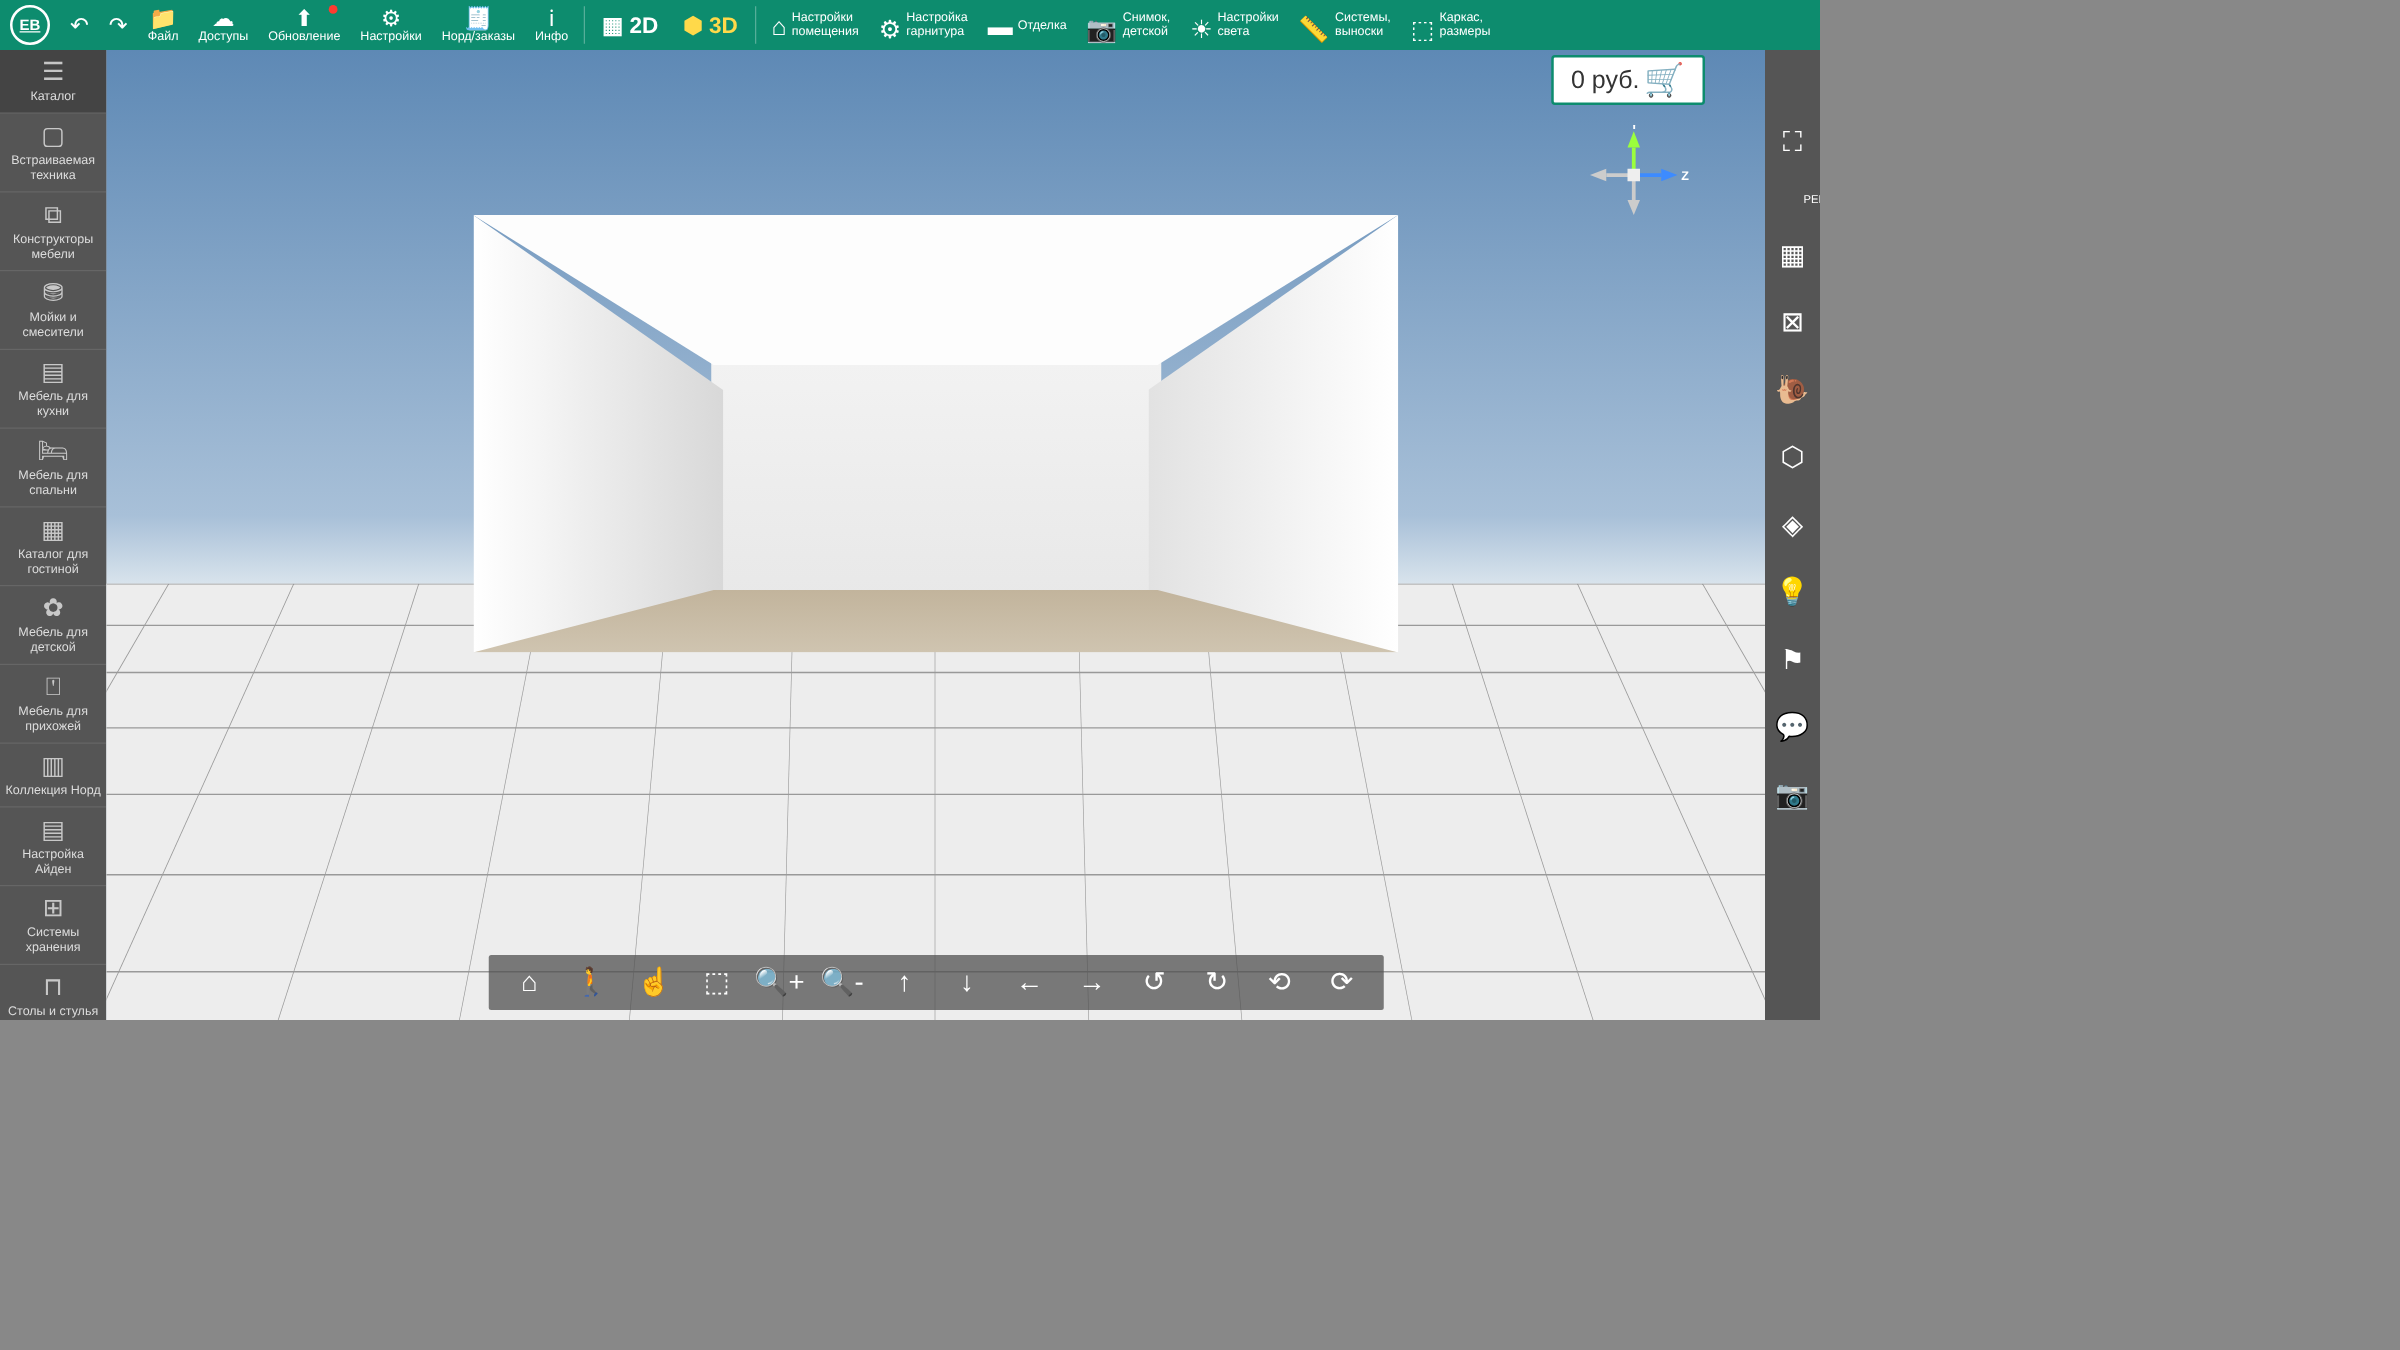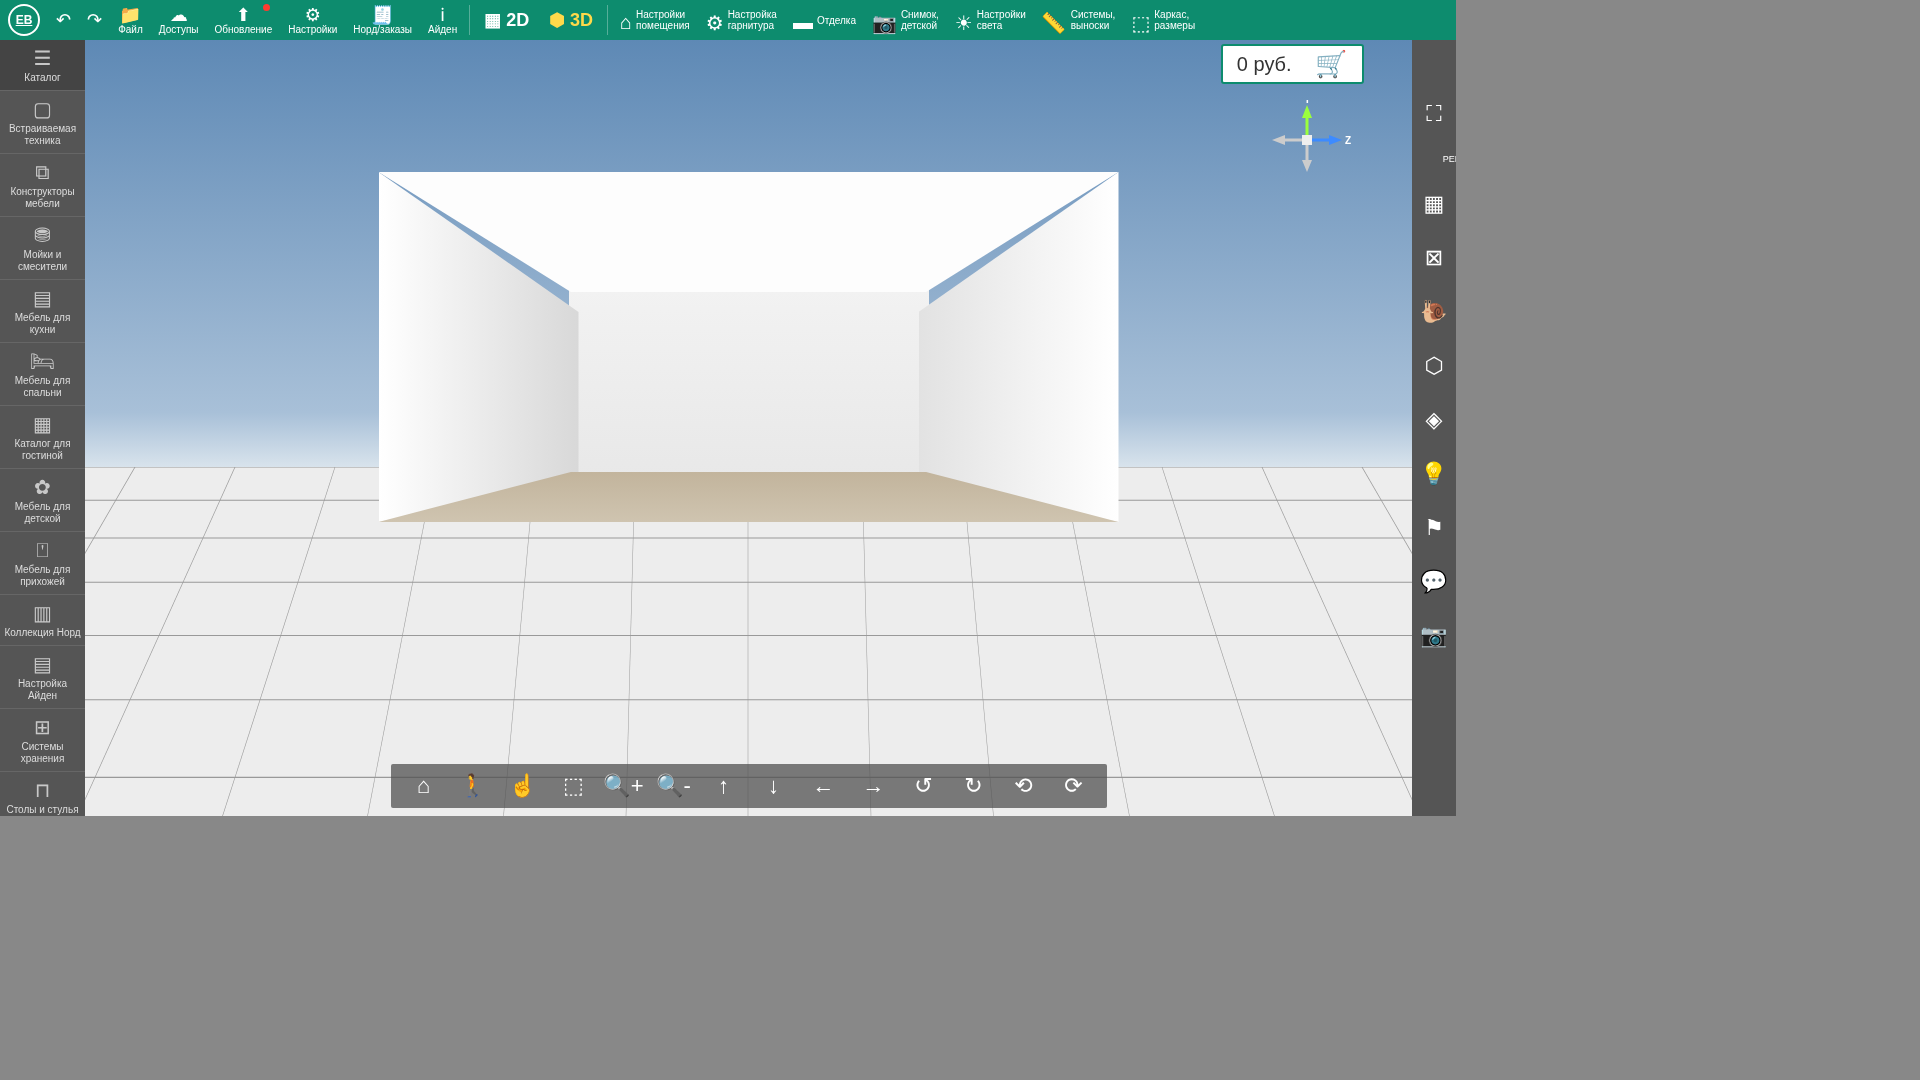--- a/index.html
+++ b/index.html
@@ -26,21 +26,21 @@
 .viewport{position:absolute;left:85px;right:44px;top:0;bottom:0;overflow:hidden;}
 .sky{position:absolute;inset:0;background:linear-gradient(#5e89b5 0%,#a8c0d8 48%,#d8e3ec 55%);}
 .ground{position:absolute;left:0;right:0;top:55%;bottom:0;background:#ededed;}
 .grid-svg{position:absolute;left:0;right:0;top:55%;bottom:0;width:100%;height:100%;}
 .room{position:absolute;left:50%;top:17%;transform:translateX(-50%);width:740px;height:350px;}
 .room-back{position:absolute;left:190px;top:80px;width:360px;height:230px;background:linear-gradient(#f4f4f4,#e8e8e8);}
 .room-ceil{position:absolute;left:0;top:0;width:740px;height:120px;background:#fdfdfd;clip-path:polygon(0 0,100% 0,74% 100%,26% 100%);}
 .room-left{position:absolute;left:0;top:0;width:200px;height:350px;background:linear-gradient(90deg,#fff,#d8d8d8);clip-path:polygon(0 0,100% 40%,100% 88%,0 100%);}
 .room-right{position:absolute;right:0;top:0;width:200px;height:350px;background:linear-gradient(-90deg,#fff,#e2e2e2);clip-path:polygon(0 40%,100% 0,100% 100%,0 88%);}
 .room-floor{position:absolute;left:0;bottom:0;width:740px;height:50px;background:linear-gradient(#c2b49c,#cfc4b0);clip-path:polygon(26% 0,74% 0,100% 100%,0 100%);}
-.price-box{position:absolute;top:4px;right:48px;height:40px;background:#fff;border:2px solid #0d8c6e;border-radius:3px;display:flex;align-items:center;padding:0 14px;gap:24px;}
+.price-box{position:absolute;top:4px;right:48px;height:40px;background:#fff;border:2px solid #0d8c6e;border-radius:3px;display:flex;align-items:center;padding:0 14px;gap:4px;}
 .price-txt{font-size:20px;color:#333;}
 .cart-ico{color:#0d8c6e;font-size:26px;}
 .gizmo{position:absolute;top:60px;right:60px;width:90px;height:80px;}
 .gizmo text{font-size:10px;fill:#fff;font-weight:bold;}
 .bottombar{position:absolute;bottom:8px;left:50%;transform:translateX(-50%);height:44px;background:rgba(80,80,80,0.75);border-radius:2px;display:flex;align-items:center;padding:0 8px;}
 .bb-btn{width:50px;height:44px;display:flex;align-items:center;justify-content:center;color:#fff;font-size:22px;cursor:pointer;}
 </style>
 </head>
 <body>
 
@@ -68,21 +68,21 @@
   <div class="tb-btn">
       <span class="tb-ico">⚙</span>
       <span>Настройки</span>
     </div>
   <div class="tb-btn">
       <span class="tb-ico">🧾</span>
       <span>Норд/заказы</span>
     </div>
   <div class="tb-btn">
       <span class="tb-ico">ℹ</span>
-      <span>Айден</span>
+      <span>Инфо</span>
     </div>
   <div class="sep"></div>
   <div class="view-btn">
       <span>▦</span>
       <span>2D</span>
     </div>
   <div class="view-btn active">
       <span>⬢</span>
       <span>3D</span>
     </div>

